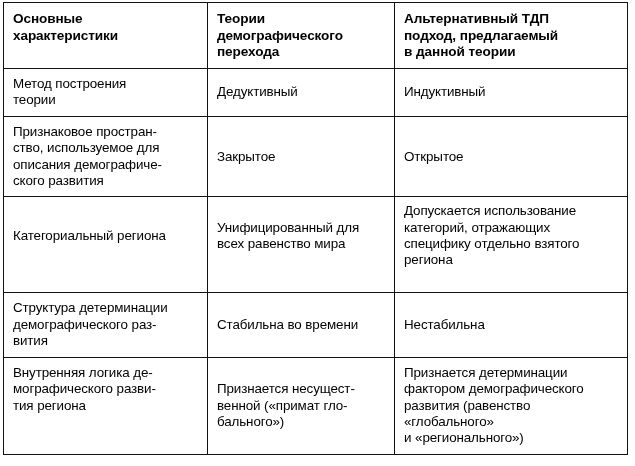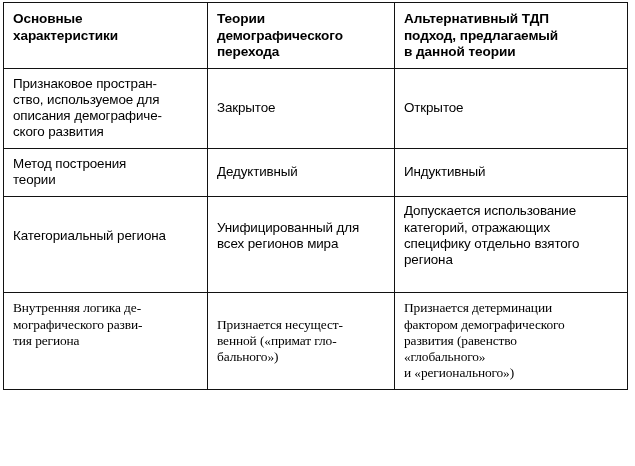--- a/index.html
+++ b/index.html
@@ -55,21 +55,21 @@
     padding-bottom: 7px;
     font-size: 13.6px;
     letter-spacing: -0.1px;
   }
 
   
   tr[data-row="1"] td { padding-top: 7px; padding-bottom: 7px; }
   tr[data-row="2"] td { padding-top: 7px; padding-bottom: 8px; }
   tr[data-row="3"] td { padding-top: 6px; padding-bottom: 24px; }
   tr[data-row="4"] td { padding-top: 7px; padding-bottom: 8px; }
-  tr[data-row="5"] td { padding-top: 7px; padding-bottom: 7px; font-family: Liberation Serif, serif; }
+  tr[data-row="5"] td { padding-top: 7px; padding-bottom: 7px; }
 
   tr[data-row="1"] td.cell-feature,
   tr[data-row="2"] td.cell-feature,
   tr[data-row="4"] td.cell-feature,
   tr[data-row="5"] td.cell-feature { vertical-align: top; }
 
   tr[data-row="3"] td.cell-alt,
   tr[data-row="5"] td.cell-alt { vertical-align: top; }
 
   tr[data-row="5"] td.cell-theories { vertical-align: middle; }
@@ -105,64 +105,77 @@
         <th class="header-alt">
           <span class="cell-text">Альтернативный ТДП
 подход, предлагаемый
 в данной теории</span>
         </th>
       </tr>
     </thead>
 
     <tbody>
 
+      <tr data-row="2">
+        <td class="cell-feature">
+          <span class="cell-text">Метод построения
+теории</span>
+        </td>
+        <td class="cell-theories">
+          <span class="cell-text">Дедуктивный</span>
+        </td>
+        <td class="cell-alt">
+          <span class="cell-text">Индуктивный</span>
+        </td>
+      </tr>
+
       <tr data-row="1">
         <td class="cell-feature">
           <span class="cell-text">Признаковое простран-
 ство, используемое для
 описания демографиче-
 ского развития</span>
         </td>
         <td class="cell-theories">
           <span class="cell-text">Закрытое</span>
         </td>
         <td class="cell-alt">
           <span class="cell-text">Открытое</span>
         </td>
       </tr>
 
-      <tr data-row="2">
-        <td class="cell-feature">
-          <span class="cell-text">Метод построения
-теории</span>
-        </td>
-        <td class="cell-theories">
-          <span class="cell-text">Дедуктивный</span>
-        </td>
-        <td class="cell-alt">
-          <span class="cell-text">Индуктивный</span>
-        </td>
-      </tr>
-
       <tr data-row="3">
         <td class="cell-feature">
           <span class="cell-text">Категориальный региона</span>
         </td>
         <td class="cell-theories">
           <span class="cell-text">Унифицированный для
-всех регионов мира</span>
+всех равенство мира</span>
         </td>
         <td class="cell-alt">
           <span class="cell-text">Допускается использование
 категорий, отражающих
 специфику отдельно взятого
 региона</span>
         </td>
       </tr>
 
+      <tr data-row="4">
+        <td class="cell-feature">
+          <span class="cell-text">Структура детерминации
+демографического раз-
+вития</span>
+        </td>
+        <td class="cell-theories">
+          <span class="cell-text">Стабильна во времени</span>
+        </td>
+        <td class="cell-alt">
+          <span class="cell-text">Нестабильна</span>
+        </td>
+      </tr>
 
       <tr data-row="5">
         <td class="cell-feature">
           <span class="cell-text">Внутренняя логика де-
 мографического разви-
 тия региона</span>
         </td>
         <td class="cell-theories">
           <span class="cell-text">Признается несущест-
 венной («примат гло-

